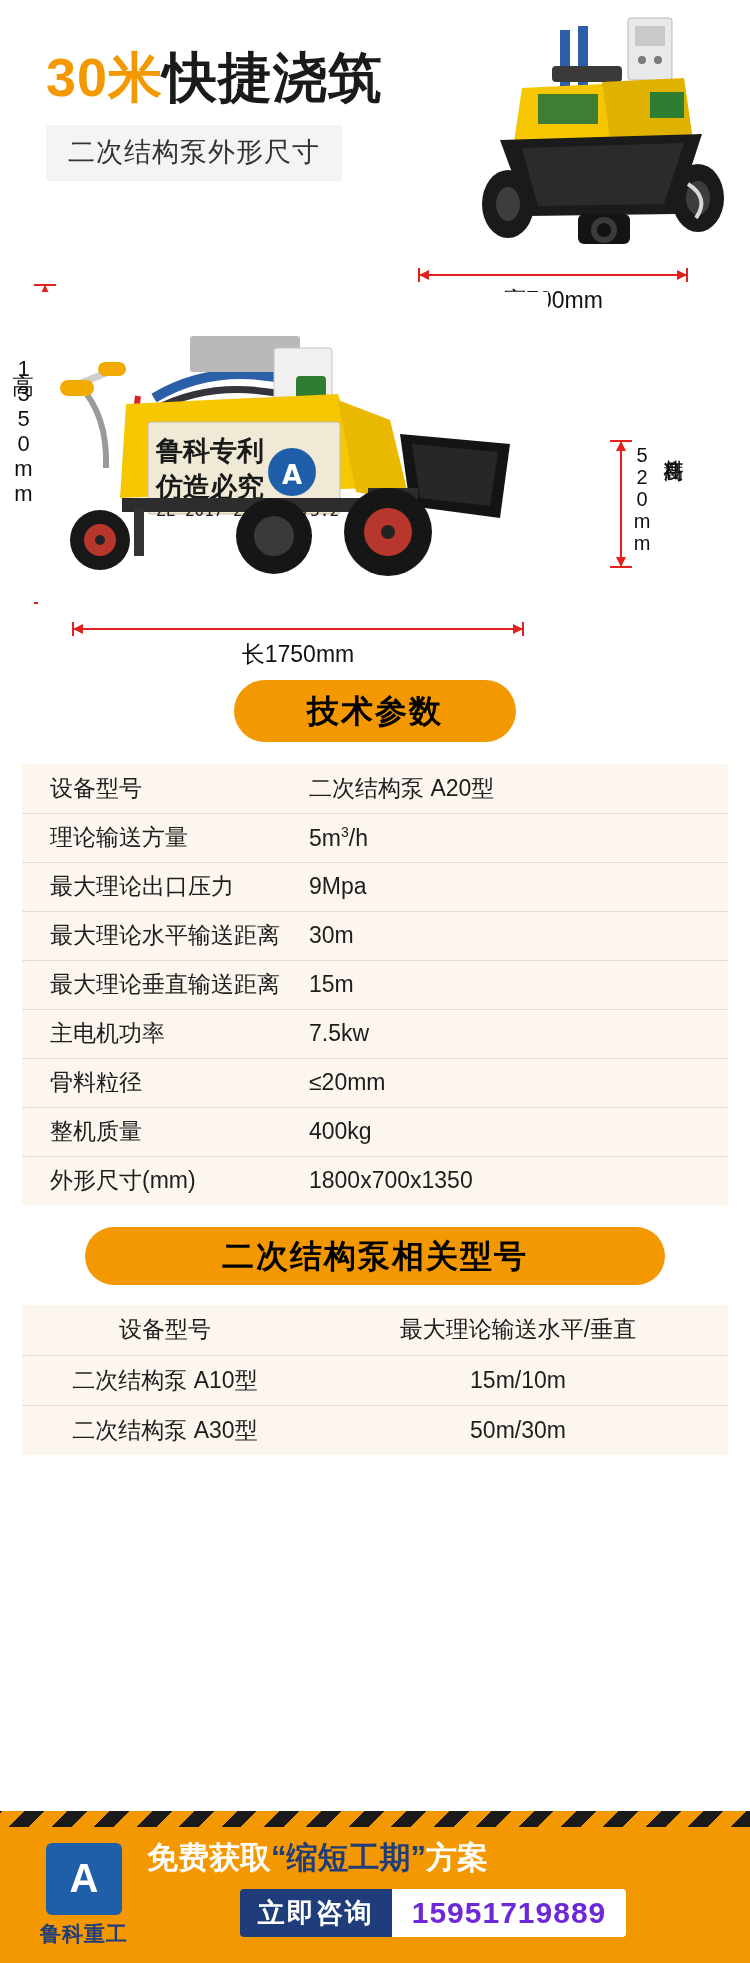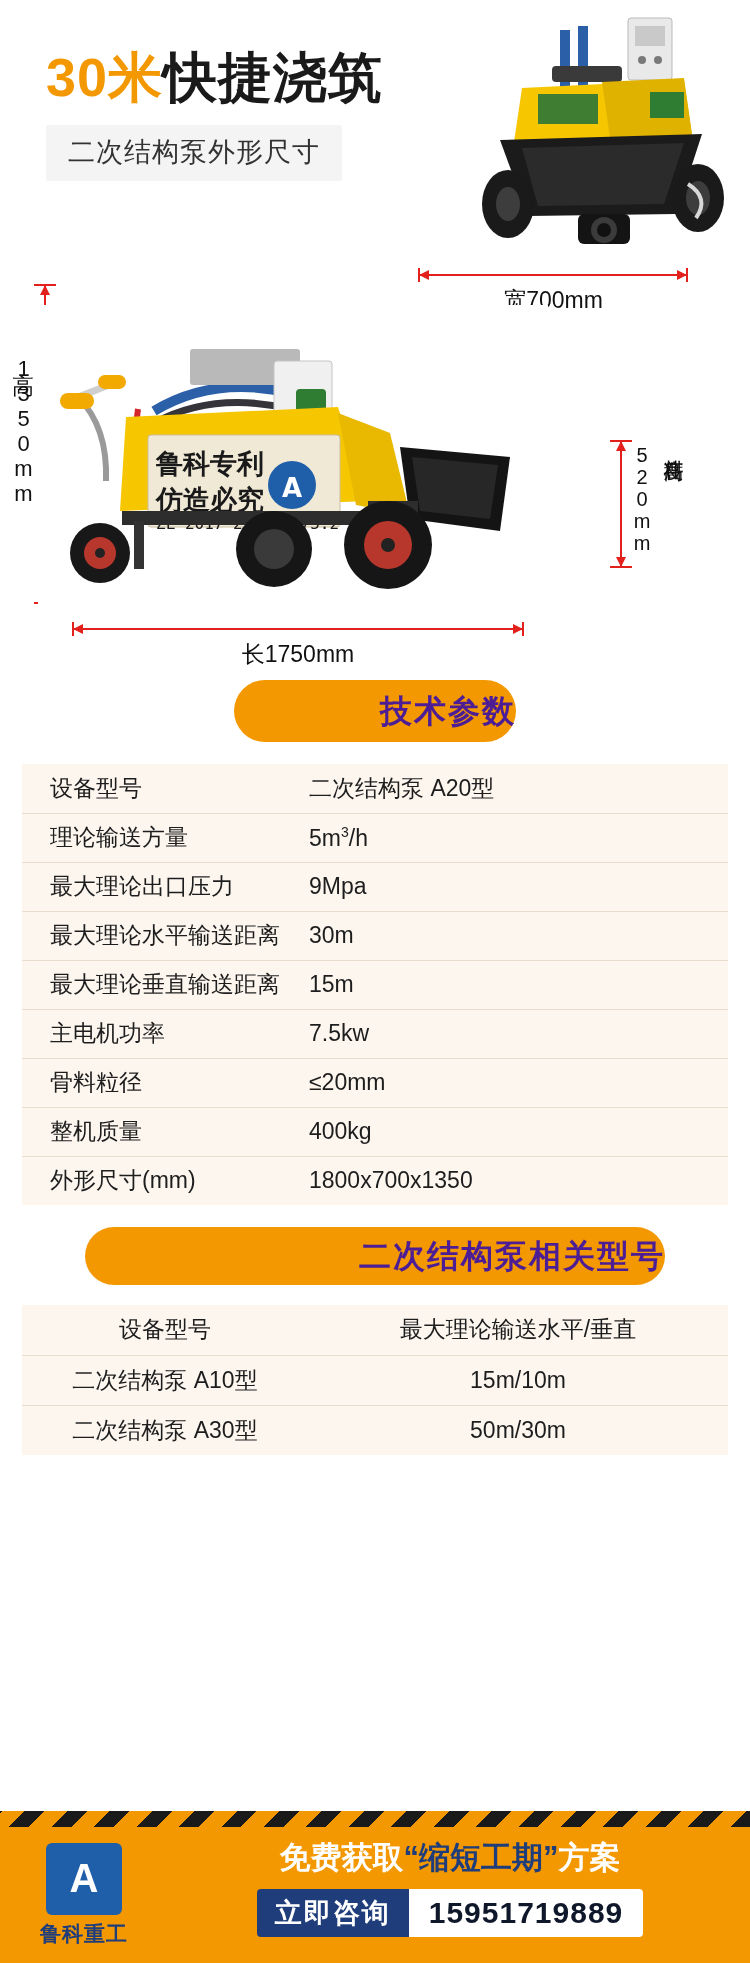--- a/index.html
+++ b/index.html
@@ -89,21 +89,21 @@
   }
 
   
   .main-photo-block {
     position: relative;
     height: 380px;
     margin-top: 2px;
   }
   .side-photo {
     position: absolute;
-    left: 38px; top: 13px;
+    left: 38px; top: 0;
     width: 510px; height: 320px;
   }
 
   
   .height-dim {
     position: absolute;
     left: 10px; top: -8px;
     width: 46px; height: 320px;
   }
   .dim-line-v {
@@ -161,23 +161,23 @@
     position: absolute;
     left: 72px; top: 330px;
     width: 452px;
     text-align: center;
   }
 
   
   .pill {
     margin: 0 auto;
     background: #f39800;
-    color: #4c1d95;
+    color: #000000;
     border-radius: 34px;
-    text-align: right;
+    text-align: center;
     font-weight: bold;
     letter-spacing: 2px;
   }
   .pill-1 {
     width: 282px; height: 62px; line-height: 62px;
     font-size: 32px;
     margin-top: 8px;
   }
   .pill-2 {
     width: 580px; height: 58px; line-height: 58px;
@@ -267,23 +267,22 @@
   }
   .logo-text {
     margin-top: 5px;
     font-size: 21px;
     color: #1f3d7a;
     font-weight: bold;
     letter-spacing: 1px;
   }
   .footer-main {
     position: absolute;
-    left: 164px; top: 26px;
+    left: 147px; top: 26px;
     width: 572px;
-    text-align: center;
   }
   .footer-title {
     font-size: 31px;
     font-weight: bold;
     color: #fff;
     white-space: nowrap;
   }
   .footer-title .q { color: #1f3d7a; }
   .footer-cta {
     margin-top: 10px;
@@ -297,21 +296,21 @@
     color: #fff;
     font-size: 27px;
     font-weight: bold;
     padding: 0 18px;
     line-height: 48px;
     border-radius: 4px 0 0 4px;
     letter-spacing: 2px;
   }
   .cta-right {
     background: #fff;
-    color: #0f172a;
+    color: #6d28d9;
     font-size: 30px;
     font-weight: bold;
     padding: 0 20px;
     line-height: 48px;
     border-radius: 0 4px 4px 0;
     letter-spacing: 1px;
   }
 </style>
 </head>
 <body>

